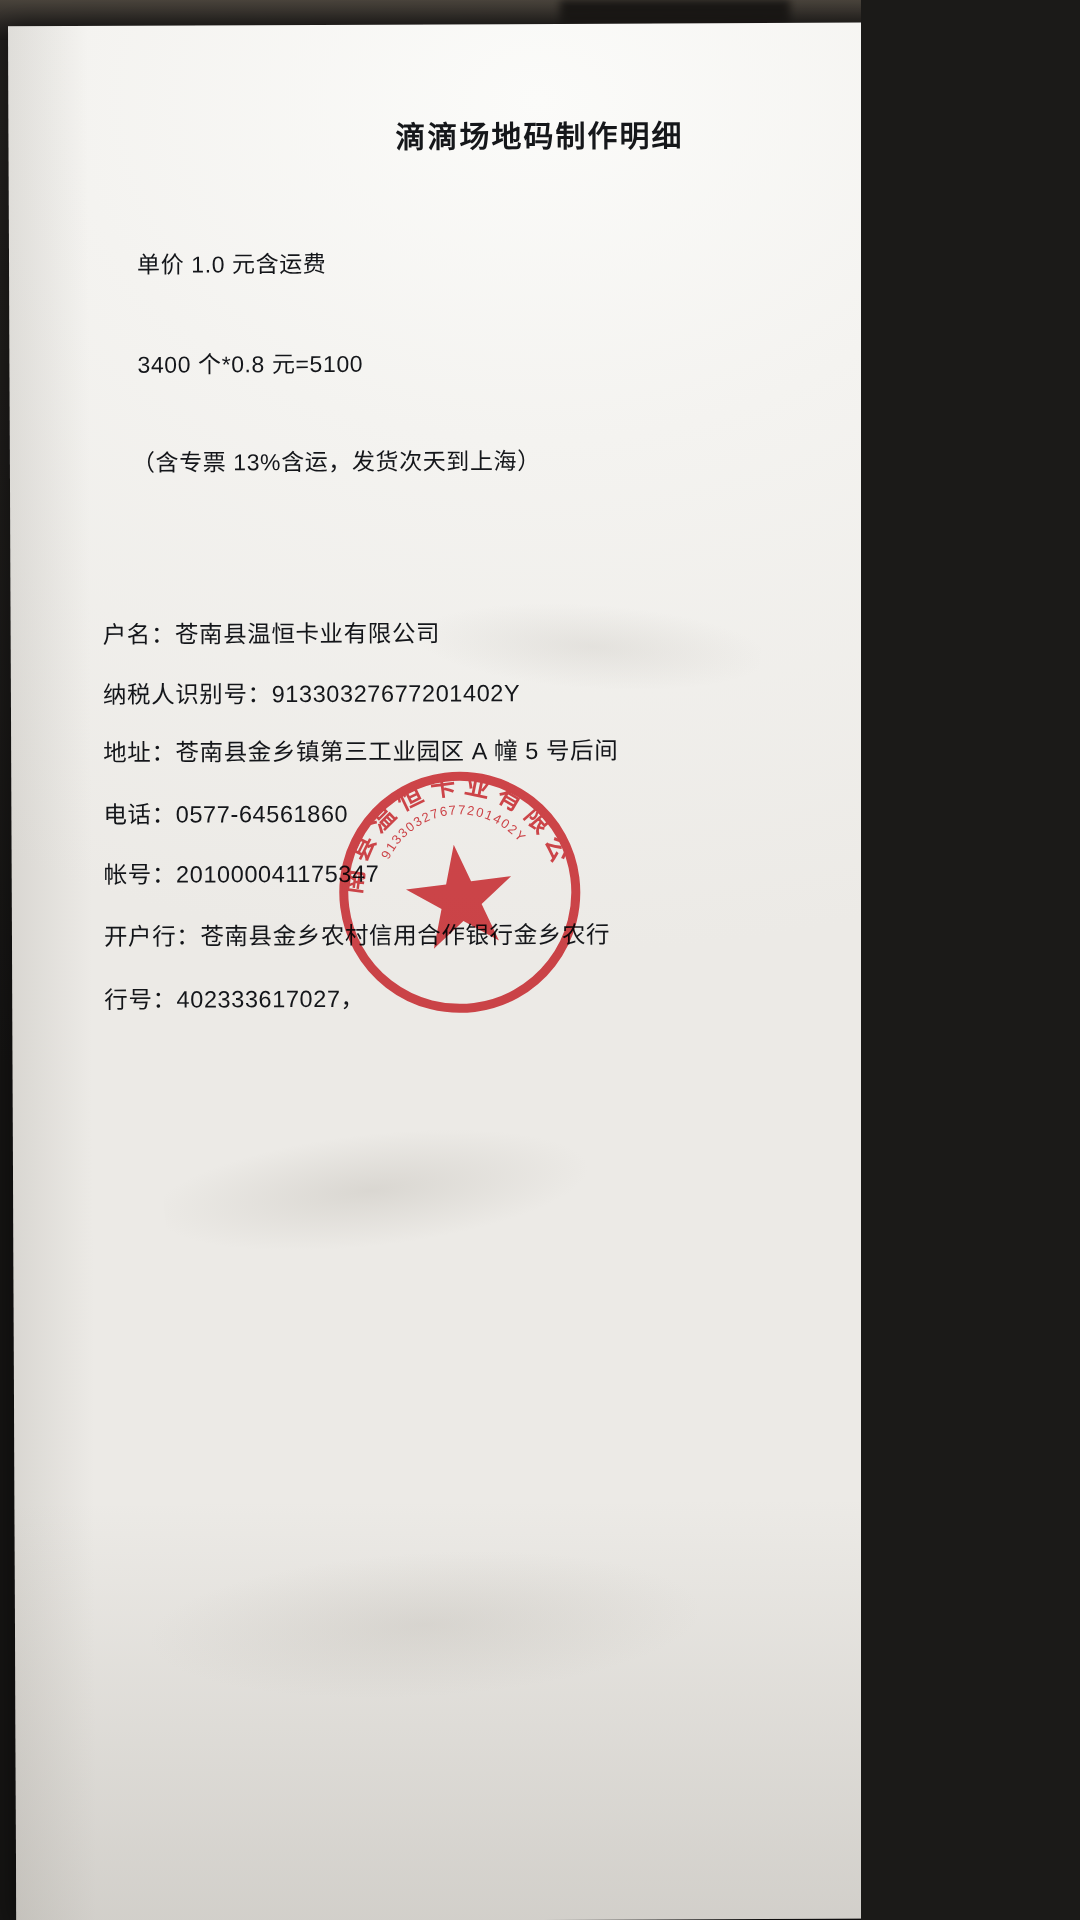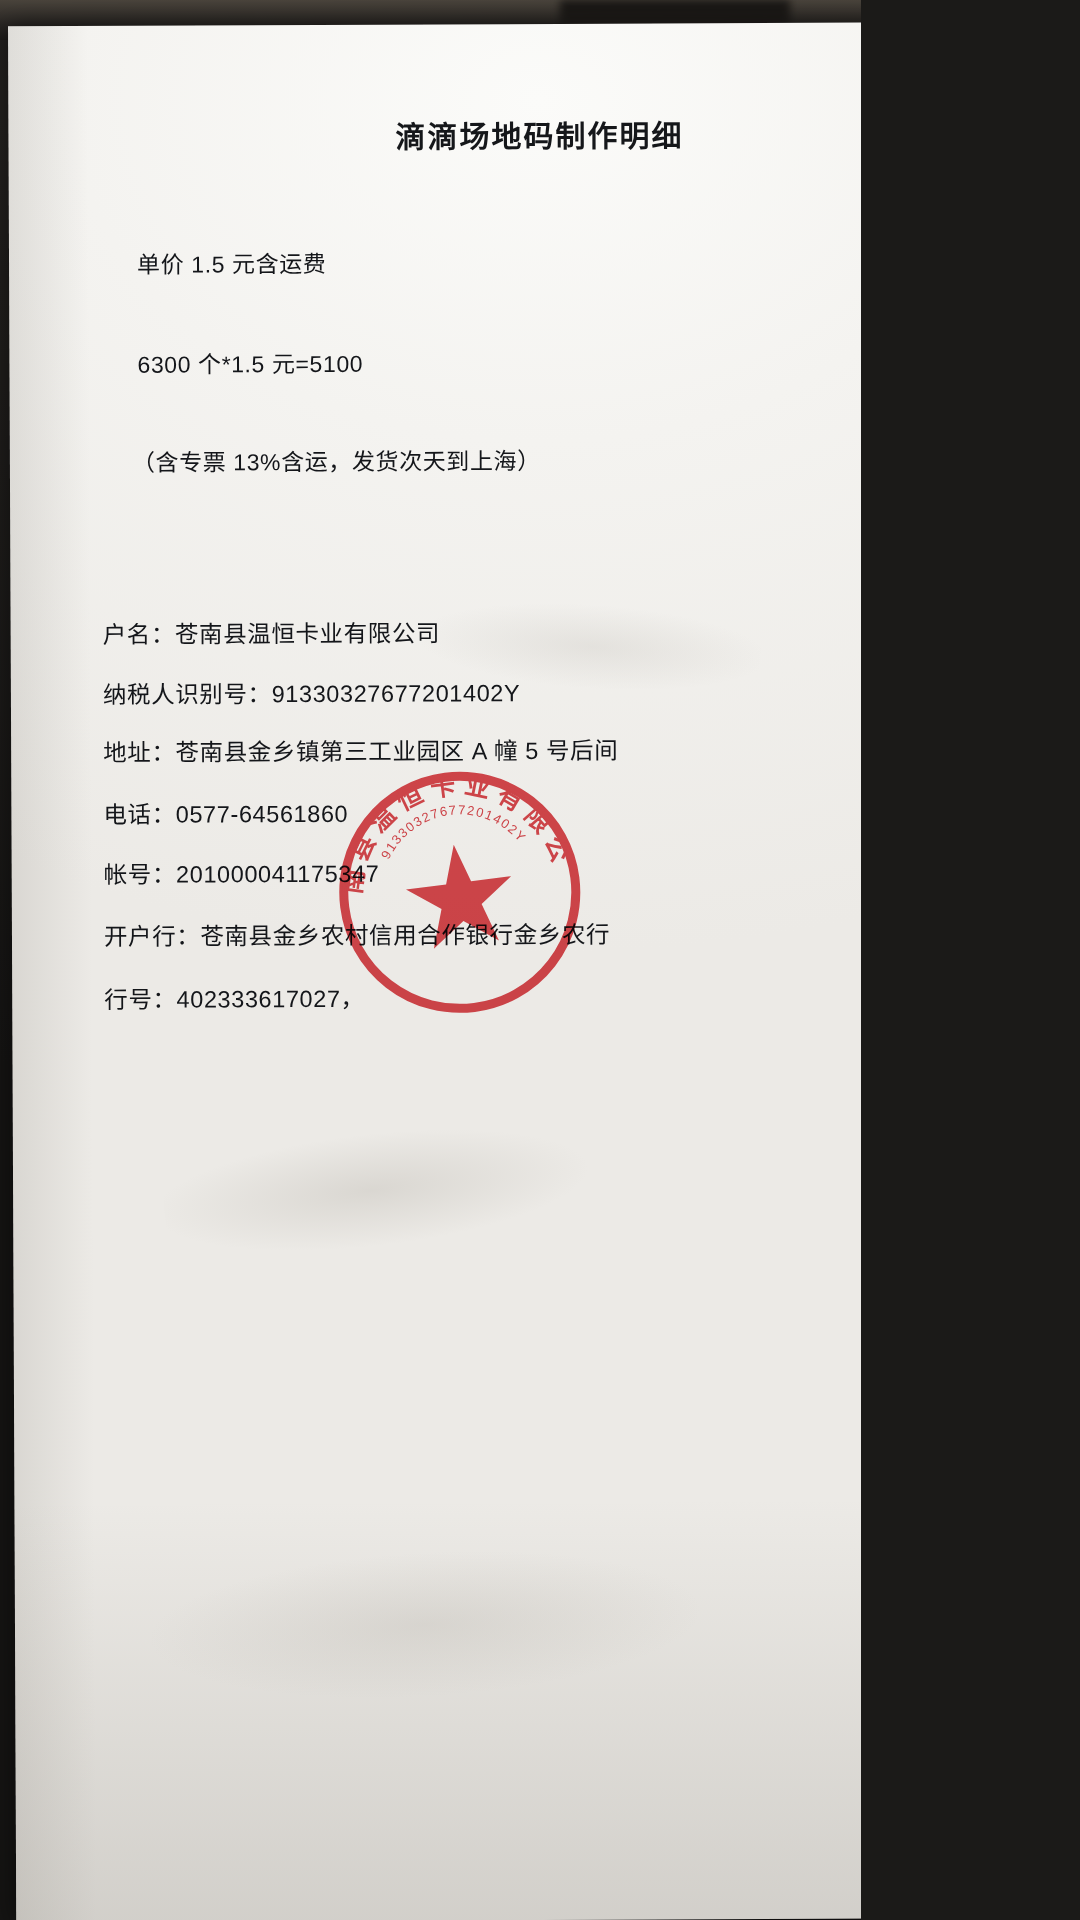--- a/index.html
+++ b/index.html
@@ -155,23 +155,23 @@
 
     <div class="paper-shade-left"></div>
     <div class="paper-shade-right"></div>
     <div class="paper-shade-bottom"></div>
     <div class="crease-a"></div>
     <div class="crease-b"></div>
     <div class="crease-c"></div>
 
     <div class="doc-title">滴滴场地码制作明细</div>
 
-    <div class="body-line l-price">单价 1.5 元含运费</div>
-
-    <div class="body-line l-calc">6300 个*1.5 元=5100</div>
+    <div class="body-line l-price">单价 1.0 元含运费</div>
+
+    <div class="body-line l-calc">3400 个*0.8 元=5100</div>
 
     <div class="body-line l-note">（含专票 13%含运，发货次天到上海）</div>
 
     <div class="info-line i1">户名：苍南县温恒卡业有限公司</div>
     <div class="info-line i2">纳税人识别号：91330327677201402Y</div>
     <div class="info-line i3">地址：苍南县金乡镇第三工业园区 A 幢 5 号后间</div>
     <div class="info-line i4">电话：0577-64561860</div>
     <div class="info-line i5">帐号：201000041175347</div>
     <div class="info-line i6">开户行：苍南县金乡农村信用合作银行金乡农行</div>
     <div class="info-line i7">行号：402333617027，</div>

